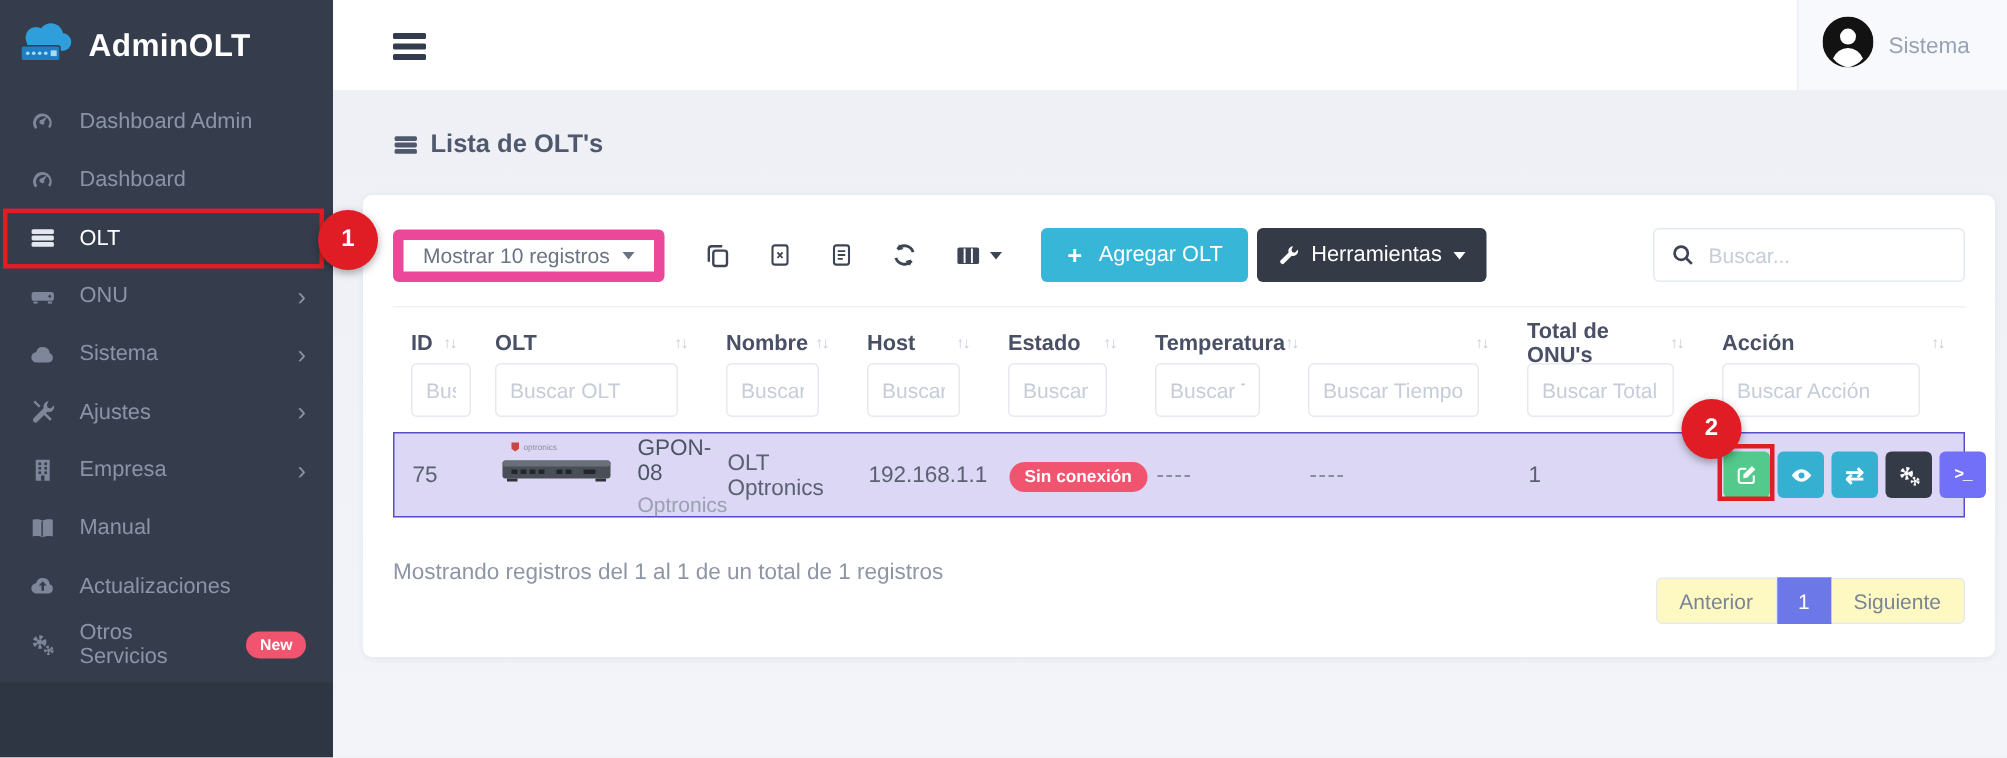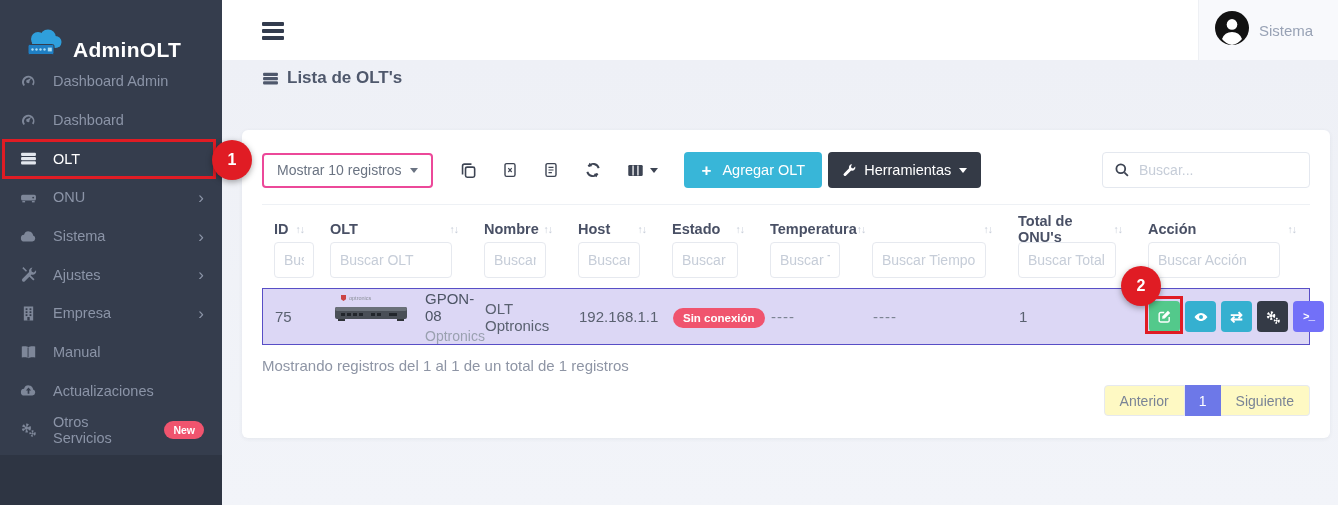--- a/index.html
+++ b/index.html
@@ -2,49 +2,49 @@
 <html><head>
 <meta charset="utf-8">
 <style>
   *{margin:0;padding:0;box-sizing:border-box}
   html,body{width:1338px;height:505px;overflow:hidden}
   body{font-family:"Liberation Sans",sans-serif;background:#eef1f6;position:relative}
   .screen{position:absolute;inset:0}
 
   
   .sidebar{position:absolute;left:0;top:0;width:222px;height:505px;background:#353d4d;z-index:5}
-  .logo{height:62px;display:flex;align-items:flex-end;padding-left:22px;gap:7px}
+  .logo{height:62px;display:flex;align-items:center;padding-left:8px;gap:7px}
   .brand{color:#fff;font-size:21px;font-weight:800;letter-spacing:.3px}
   .side-item{height:38.7px;display:flex;align-items:center;padding:0 18px 0 20px;gap:15px;color:#8b94a7;font-size:14.5px;cursor:pointer}
   .side-item .s-icon{width:18px;height:17px;color:#7e8799;flex:0 0 18px;display:flex;align-items:center}
   .side-item.active{color:#fff}
   .side-item.active .s-icon{color:#e3e7ee}
   .chev{margin-left:auto;font-size:17px;line-height:1;color:#8b94a7}
   .badge-new{background:#f0546e;color:#fff;font-size:10.5px;font-weight:700;padding:3px 9px;border-radius:10px;margin-left:8px}
   .side-footer{position:absolute;left:0;right:0;bottom:0;height:50px;background:rgba(0,0,0,.13)}
 
   
   .topbar{position:absolute;left:222px;top:0;right:0;height:60px;background:#fff;z-index:4}
   .hamburger{position:absolute;left:40px;top:22px;width:22px;cursor:pointer}
   .hamburger span{display:block;height:3.5px;background:#333c4e;border-radius:1px;margin-bottom:3.5px}
   .hamburger span:last-child{margin-bottom:0}
   .userbox{position:absolute;right:0;top:0;width:140px;height:60px;background:#f8f9fc;border-left:1px solid #eef0f4;display:flex;align-items:center;gap:10px;padding-left:16px;cursor:pointer}
   .user-name{color:#98a2b5;font-size:15px}
 
   
   .content{position:absolute;left:222px;top:60px;right:0;bottom:0;background:linear-gradient(180deg,#eef0f6 0%,#f2f4f9 100%)}
-  .page-title{display:flex;align-items:center;gap:8px;position:absolute;left:40px;top:8px;color:#4f586c;font-weight:700;font-size:17px}
+  .page-title{display:flex;align-items:center;gap:8px;position:absolute;left:40px;top:26px;color:#4f586c;font-weight:700;font-size:17px}
   .page-title .s-icon{color:#4f586c;display:flex}
 
   .card{position:absolute;left:20px;right:8px;top:70px;height:308px;background:#fff;border-radius:6px;box-shadow:0 1px 4px rgba(40,50,70,.07);padding:22px 20px 0}
 
   
   .toolbar{display:flex;align-items:center;height:36px}
   .btn{border:none;cursor:pointer;font-family:inherit}
-  .btn-show{height:35px;border:2px solid #ec4899;border-radius:4px;background:#fff;color:#6a7382;font-size:14px;display:flex;align-items:center;gap:9px;padding:0 13px}
+  .btn-show{height:35px;border:7px solid #ec4899;border-radius:4px;background:#fff;color:#6a7382;font-size:14px;display:flex;align-items:center;gap:9px;padding:0 13px}
   .caret{width:0;height:0;border-left:4px solid transparent;border-right:4px solid transparent;border-top:5px solid currentColor;display:inline-block}
   .tool-icons{display:flex;align-items:center;gap:25px;margin-left:27px;color:#3d4453}
   .icon-btn{background:none;color:#3d4453;display:flex;align-items:center;gap:6px;cursor:pointer;border:none}
   .btn-add{background:#38b6d8;color:#fff;border-radius:4px;height:36px;padding:0 17px;font-size:14.5px;display:flex;align-items:center;gap:11px;margin-left:26px}
   .btn-add .plus{font-size:17px;font-weight:700;line-height:1}
   .btn-tools{background:#343a46;color:#fff;border-radius:4px;height:36px;padding:0 14px;font-size:14.5px;display:flex;align-items:center;gap:8px;margin-left:6px}
   .search{margin-left:auto;width:208px;height:36px;border:1px solid #e4e8ef;border-radius:4px;display:flex;align-items:center;gap:9px;padding:0 11px;background:#fff}
   .search input{border:none;outline:none;flex:1;font-size:14px;color:#6a7382;font-family:inherit;min-width:0}
   input::placeholder{color:#c6cdd8}
 
@@ -66,21 +66,21 @@
   .badge-status{background:#f0546e;color:#fff;font-size:11.5px;font-weight:700;padding:4px 10px;border-radius:10px;white-space:nowrap}
   .dashes{color:#7c8493;letter-spacing:1px}
   .actions{display:flex;gap:5px;padding-left:12px}
   .abtn{width:31px;height:31px;border-radius:4px;color:#fff;display:flex;align-items:center;justify-content:center;cursor:pointer;border:none}
   .abtn.edit{background:#53c98b}
   .abtn.view{background:#35b0d0}
   .abtn.swap{background:#35b0d0;font-size:15px;font-weight:700}
   .abtn.conf{background:#343a46}
   .abtn.term{background:#7270f8;font-family:"Liberation Mono",monospace;font-size:11px;font-weight:700;letter-spacing:-1px}
 
-  .summary{margin-top:12px;color:#8e95a5;font-size:15px}
+  .summary{margin-top:28px;color:#8e95a5;font-size:15px}
   .pager{position:absolute;right:20px;top:255px;display:flex}
   .pbtn{height:31px;border:1px solid #e6e9ef;background:#fef9c3;color:#7a8496;font-size:14px;padding:0 15px;display:flex;align-items:center;cursor:pointer;font-family:inherit}
   .pbtn.prev{border-radius:4px 0 0 4px}
   .pbtn.next{border-radius:0 4px 4px 0;border-left:none}
   .pbtn.page{background:#6d78e8;border-color:#6d78e8;color:#fff;width:36px;justify-content:center;padding:0}
 
   
   .ann{position:absolute;z-index:100;pointer-events:none}
   .ann-box1{left:2px;top:139px;width:214px;height:40px;border:3px solid #e01c24}
   .ann-box2{left:1145px;top:296px;width:38px;height:38px;border:3px solid #e01c24}

